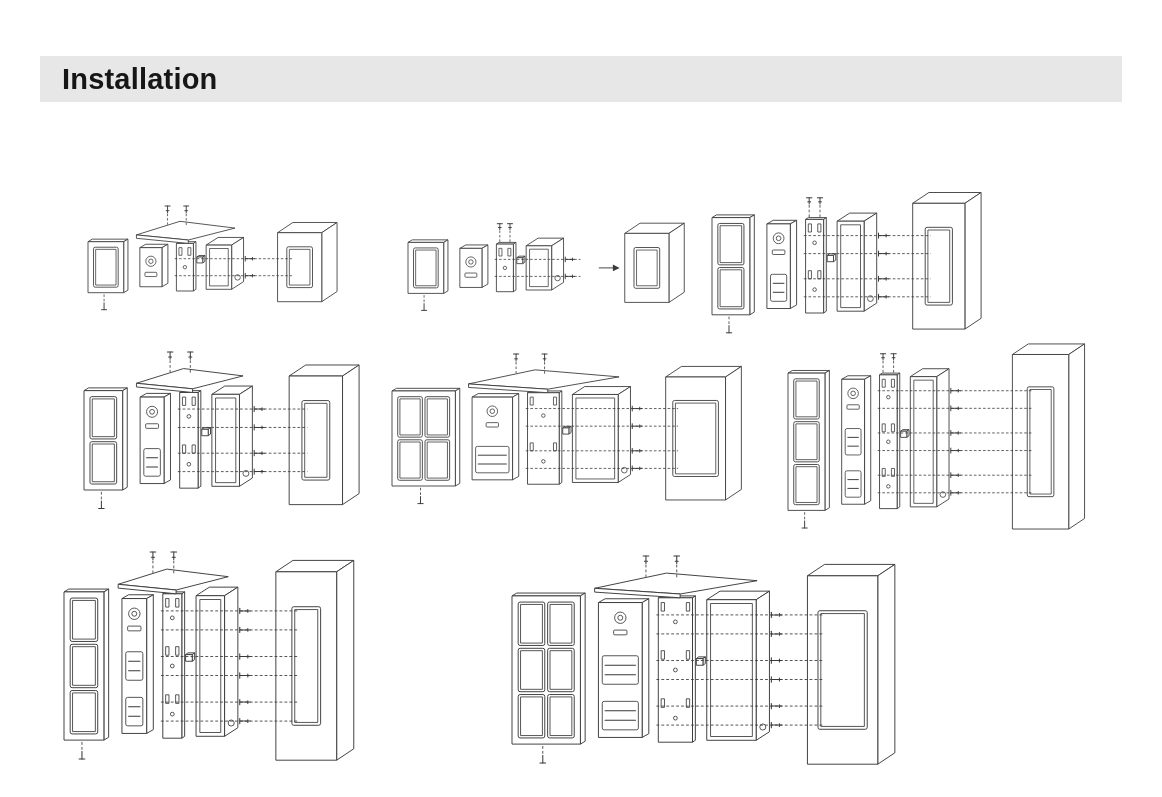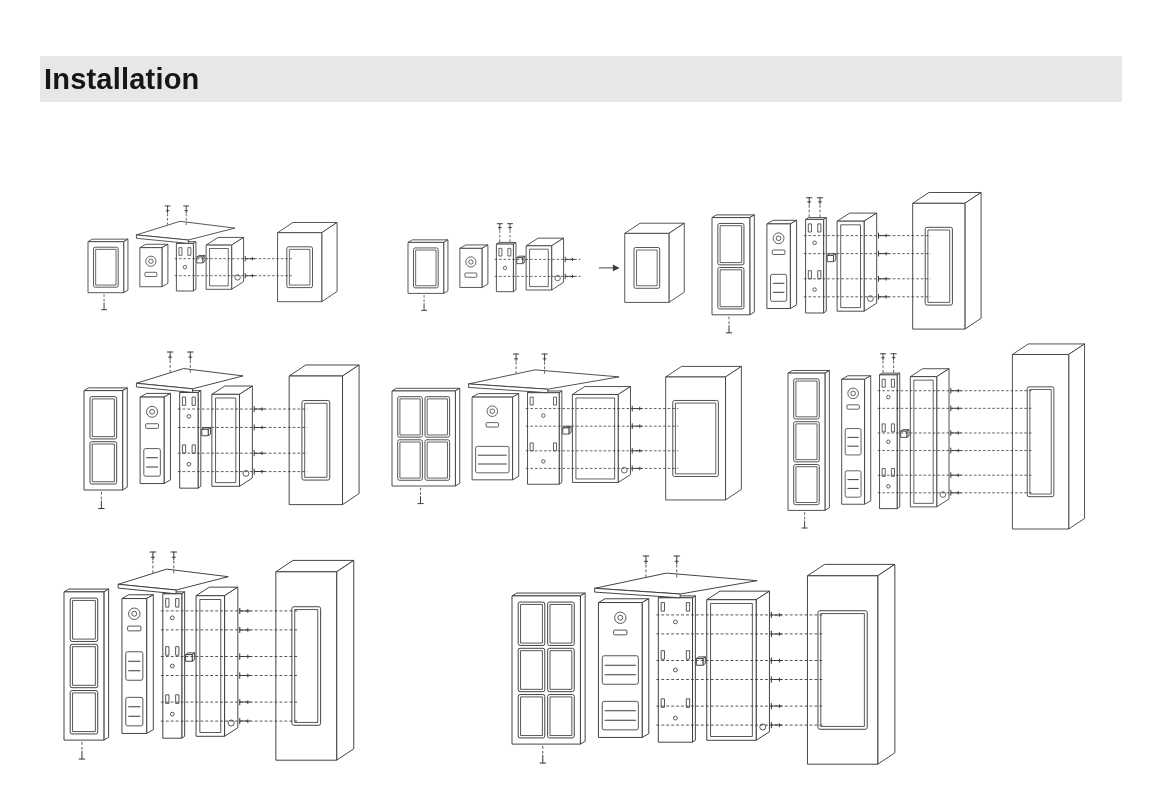--- a/index.html
+++ b/index.html
@@ -7,21 +7,21 @@
     --header-bg:#e7e7e7;
     --title:#161616;
     --page-bg:#ffffff;
   }
   html,body{margin:0;padding:0;background:#fff;}
   body{font-family:"Liberation Sans",sans-serif;}
   .page{position:relative;width:1162px;height:797px;background:var(--page-bg);overflow:hidden;}
   .header-bar{
     position:absolute;left:40px;top:56px;width:1082px;height:46px;
     background:var(--header-bg);display:flex;align-items:center;
-    padding-left:4px;box-sizing:border-box;z-index:2;
+    padding-left:22px;box-sizing:border-box;z-index:2;
   }
   .header-bar h1{
     margin:0;font-size:29px;font-weight:bold;color:var(--title);
     letter-spacing:0.2px;font-family:"Liberation Sans",sans-serif;
   }
   svg.diagrams{position:absolute;left:0;top:0;z-index:1;}
   .ln{fill:#ffffff;stroke:var(--line);stroke-width:1;stroke-linejoin:round;}
   .nf{fill:none;stroke:var(--line);stroke-width:0.9;stroke-linejoin:round;}
   .d{fill:none;stroke:var(--line);stroke-width:0.9;stroke-dasharray:3 2.2;}
   .s{fill:none;stroke:var(--line);stroke-width:1.1;stroke-linecap:round;}

